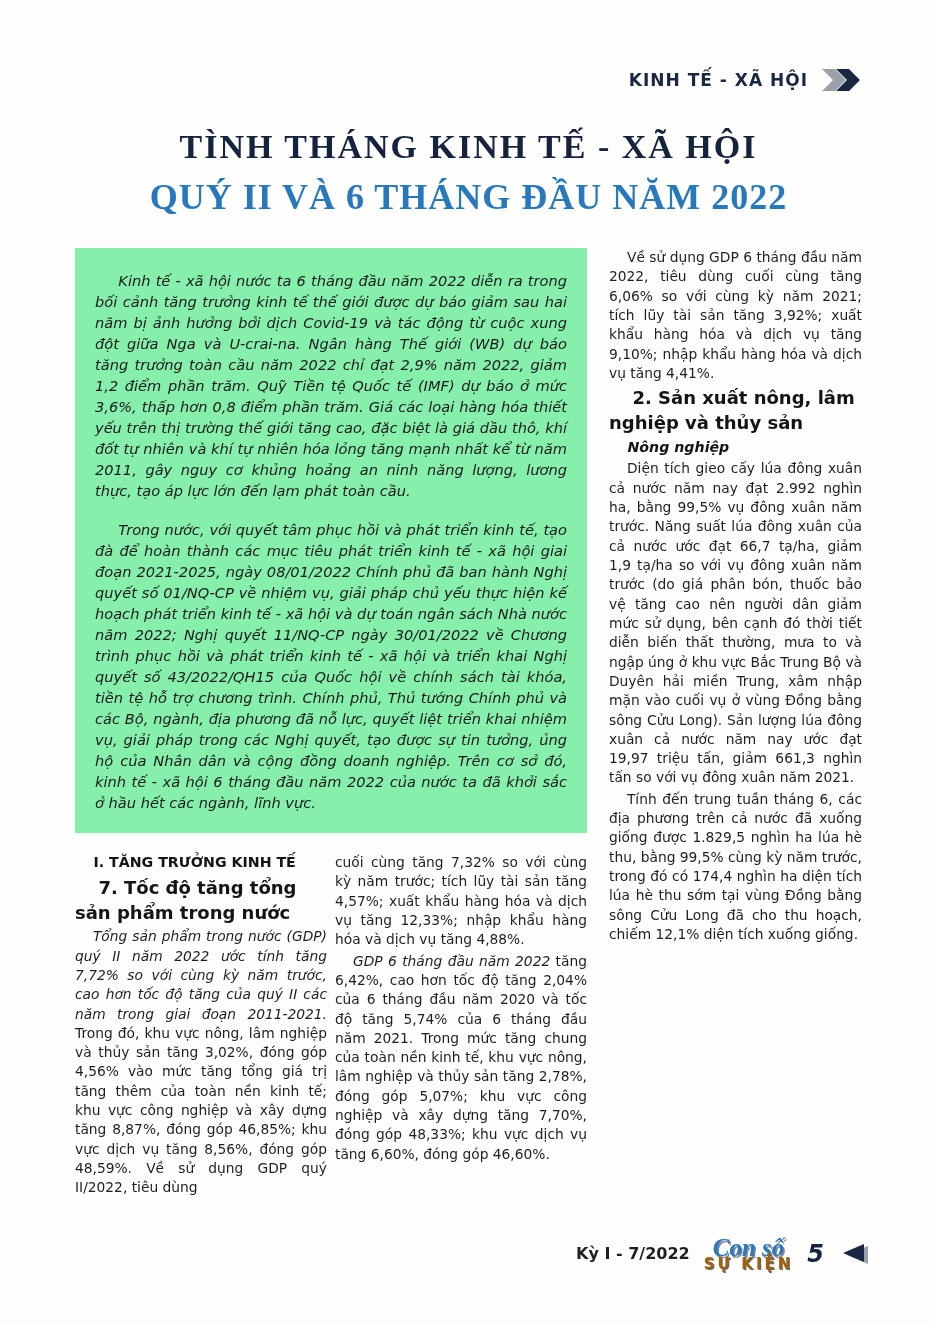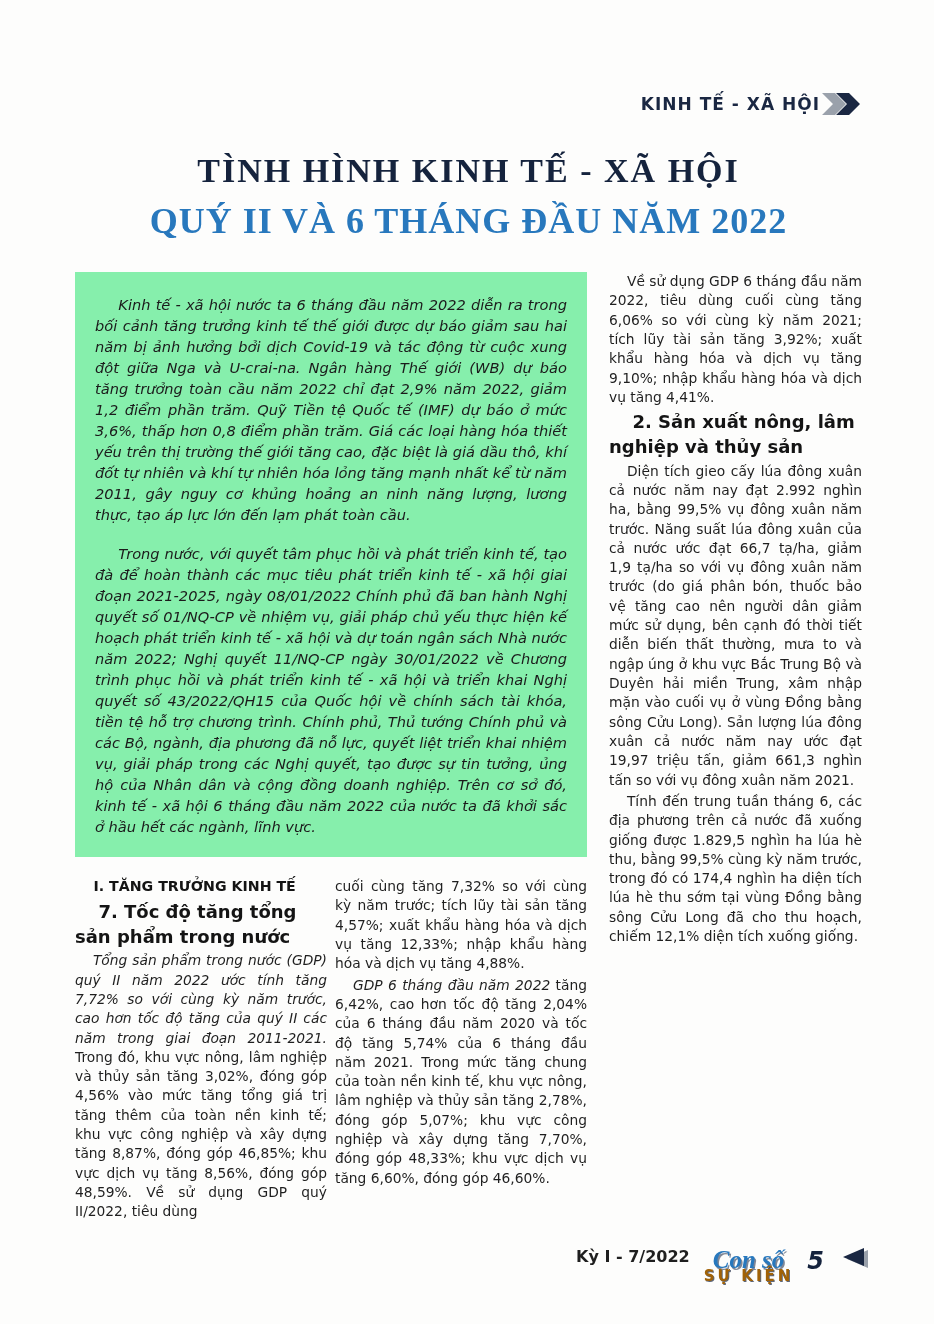--- a/index.html
+++ b/index.html
@@ -4,21 +4,21 @@
 <style>
   * { margin:0; padding:0; box-sizing:border-box; }
   html,body { background:#ffffff; }
   .page {
     width:934px; height:1324px; margin:0 auto; position:relative; overflow:hidden;
     background:#fdfdfc; color:#1f1f1f;
     font-family:"DejaVu Sans","Liberation Sans",sans-serif;
   }
   .inner { padding:68px 72px 0 75px; }
 
-  .page-header { display:flex; justify-content:flex-end; align-items:center; gap:0;margin-top:24px; }
+  .page-header { display:flex; justify-content:flex-end; align-items:center; gap:12px; }
   .section-label { font-size:17px; font-weight:bold; letter-spacing:1px; color:#1a2742; }
   .chevrons { display:block; }
 
   .title-line1 {
     margin-top:36px; text-align:center;
     font-family:"Liberation Serif","DejaVu Serif",serif;
     font-size:34px; font-weight:bold; letter-spacing:2px; color:#15233d;
   }
   .title-line2 {
     margin-top:10px; text-align:center;
@@ -41,21 +41,21 @@
   .col { flex:1; min-width:0; }
 
   .body-para { font-size:13.8px; line-height:1.4; text-align:justify; margin-bottom:2px; }
   .indent { text-indent:1.3em; }
   .ital { font-style:italic; }
 
   .h-section { font-size:14.2px; font-weight:bold; text-indent:1.3em; line-height:1.4; margin-bottom:2px; color:#141414; }
   .h-sub { font-size:18px; font-weight:bold; text-indent:1.3em; line-height:1.4; margin-bottom:2px; color:#141414; }
   .h-sub-italic { font-size:14.2px; font-weight:bold; font-style:italic; text-indent:1.3em; line-height:1.4; margin-bottom:2px; color:#141414; }
 
-  .page-footer { position:absolute; right:66px; bottom:40px; display:flex; align-items:flex-start; gap:14px; }
+  .page-footer { position:absolute; right:66px; bottom:52px; display:flex; align-items:center; gap:14px; }
   .issue { font-weight:bold; font-size:16px; color:#1f1f1f; }
   .logo { text-align:center; line-height:1; }
   .logo-top {
     display:block; font-family:"Liberation Serif","DejaVu Serif",serif;
     font-style:italic; font-weight:bold; font-size:25px; color:#2878bd;
     text-shadow:1.5px 1.5px 0 rgba(26,39,66,0.55);
   }
   .logo-bottom {
     display:block; font-weight:bold; font-size:15px; letter-spacing:3px;
     color:#a16207; margin-top:-3px; text-shadow:1px 1px 0 rgba(26,39,66,0.7);
@@ -70,21 +70,21 @@
   <div class="inner">
 
     <header class="page-header">
       <span class="section-label">KINH TẾ - XÃ HỘI</span>
       <svg class="chevrons" width="42" height="24" viewBox="0 0 42 24" aria-hidden="true">
         <polygon points="2,1 15,1 26,12 15,23 2,23 13,12" fill="#9aa1ab"></polygon>
         <polygon points="16,1 29,1 40,12 29,23 16,23 27,12" fill="#1a2742"></polygon>
       </svg>
     </header>
 
-    <h1 class="title-line1">TÌNH HÌNH KINH TẾ - XÃ HỘI</h1>
+    <h1 class="title-line1">TÌNH THÁNG KINH TẾ - XÃ HỘI</h1>
     <h2 class="title-line2">QUÝ II VÀ 6 THÁNG ĐẦU NĂM 2022</h2>
 
     <div class="content">
 
       <div class="left-area">
 
         <div class="lead-box">
           <p class="lead-para">Kinh tế - xã hội nước ta 6 tháng đầu năm 2022 diễn ra trong bối cảnh tăng trưởng kinh tế thế giới được dự báo giảm sau hai năm bị ảnh hưởng bởi dịch Covid-19 và tác động từ cuộc xung đột giữa Nga và U-crai-na. Ngân hàng Thế giới (WB) dự báo tăng trưởng toàn cầu năm 2022 chỉ đạt 2,9% năm 2022, giảm 1,2 điểm phần trăm. Quỹ Tiền tệ Quốc tế (IMF) dự báo ở mức 3,6%, thấp hơn 0,8 điểm phần trăm. Giá các loại hàng hóa thiết yếu trên thị trường thế giới tăng cao, đặc biệt là giá dầu thô, khí đốt tự nhiên và khí tự nhiên hóa lỏng tăng mạnh nhất kể từ năm 2011, gây nguy cơ khủng hoảng an ninh năng lượng, lương thực, tạo áp lực lớn đến lạm phát toàn cầu.</p>
           <p class="lead-para">Trong nước, với quyết tâm phục hồi và phát triển kinh tế, tạo đà để hoàn thành các mục tiêu phát triển kinh tế - xã hội giai đoạn 2021-2025, ngày 08/01/2022 Chính phủ đã ban hành Nghị quyết số 01/NQ-CP về nhiệm vụ, giải pháp chủ yếu thực hiện kế hoạch phát triển kinh tế - xã hội và dự toán ngân sách Nhà nước năm 2022; Nghị quyết 11/NQ-CP ngày 30/01/2022 về Chương trình phục hồi và phát triển kinh tế - xã hội và triển khai Nghị quyết số 43/2022/QH15 của Quốc hội về chính sách tài khóa, tiền tệ hỗ trợ chương trình. Chính phủ, Thủ tướng Chính phủ và các Bộ, ngành, địa phương đã nỗ lực, quyết liệt triển khai nhiệm vụ, giải pháp trong các Nghị quyết, tạo được sự tin tưởng, ủng hộ của Nhân dân và cộng đồng doanh nghiệp. Trên cơ sở đó, kinh tế - xã hội 6 tháng đầu năm 2022 của nước ta đã khởi sắc ở hầu hết các ngành, lĩnh vực.</p>
         </div>
@@ -101,20 +101,21 @@
             <p class="body-para">cuối cùng tăng 7,32% so với cùng kỳ năm trước; tích lũy tài sản tăng 4,57%; xuất khẩu hàng hóa và dịch vụ tăng 12,33%; nhập khẩu hàng hóa và dịch vụ tăng 4,88%.</p>
             <p class="body-para indent"><em class="ital">GDP 6 tháng đầu năm 2022</em><span> tăng 6,42%, cao hơn tốc độ tăng 2,04% của 6 tháng đầu năm 2020 và tốc độ tăng 5,74% của 6 tháng đầu năm 2021. Trong mức tăng chung của toàn nền kinh tế, khu vực nông, lâm nghiệp và thủy sản tăng 2,78%, đóng góp 5,07%; khu vực công nghiệp và xây dựng tăng 7,70%, đóng góp 48,33%; khu vực dịch vụ tăng 6,60%, đóng góp 46,60%.</span></p>
           </div>
 
         </div>
       </div>
 
       <div class="col right-col">
         <p class="body-para indent">Về sử dụng GDP 6 tháng đầu năm 2022, tiêu dùng cuối cùng tăng 6,06% so với cùng kỳ năm 2021; tích lũy tài sản tăng 3,92%; xuất khẩu hàng hóa và dịch vụ tăng 9,10%; nhập khẩu hàng hóa và dịch vụ tăng 4,41%.</p>
         <p class="h-sub">2. Sản xuất nông, lâm nghiệp và thủy sản</p>
+        <p class="h-sub-italic">Nông nghiệp</p>
         <p class="body-para indent">Diện tích gieo cấy lúa đông xuân cả nước năm nay đạt 2.992 nghìn ha, bằng 99,5% vụ đông xuân năm trước. Năng suất lúa đông xuân của cả nước ước đạt 66,7 tạ/ha, giảm 1,9 tạ/ha so với vụ đông xuân năm trước (do giá phân bón, thuốc bảo vệ tăng cao nên người dân giảm mức sử dụng, bên cạnh đó thời tiết diễn biến thất thường, mưa to và ngập úng ở khu vực Bắc Trung Bộ và Duyên hải miền Trung, xâm nhập mặn vào cuối vụ ở vùng Đồng bằng sông Cửu Long). Sản lượng lúa đông xuân cả nước năm nay ước đạt 19,97 triệu tấn, giảm 661,3 nghìn tấn so với vụ đông xuân năm 2021.</p>
         <p class="body-para indent">Tính đến trung tuần tháng 6, các địa phương trên cả nước đã xuống giống được 1.829,5 nghìn ha lúa hè thu, bằng 99,5% cùng kỳ năm trước, trong đó có 174,4 nghìn ha diện tích lúa hè thu sớm tại vùng Đồng bằng sông Cửu Long đã cho thu hoạch, chiếm 12,1% diện tích xuống giống.</p>
       </div>
 
     </div>
   </div>
 
   <footer class="page-footer">
     <span class="issue">Kỳ I - 7/2022</span>
     <div class="logo">

